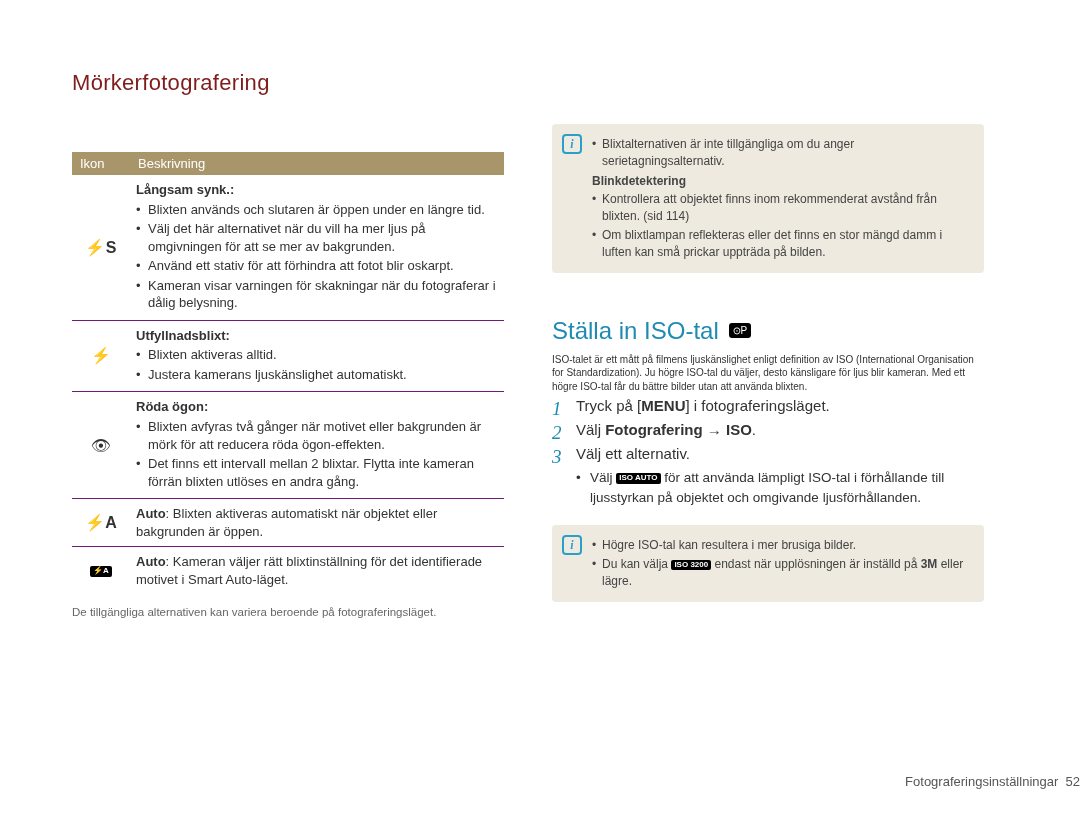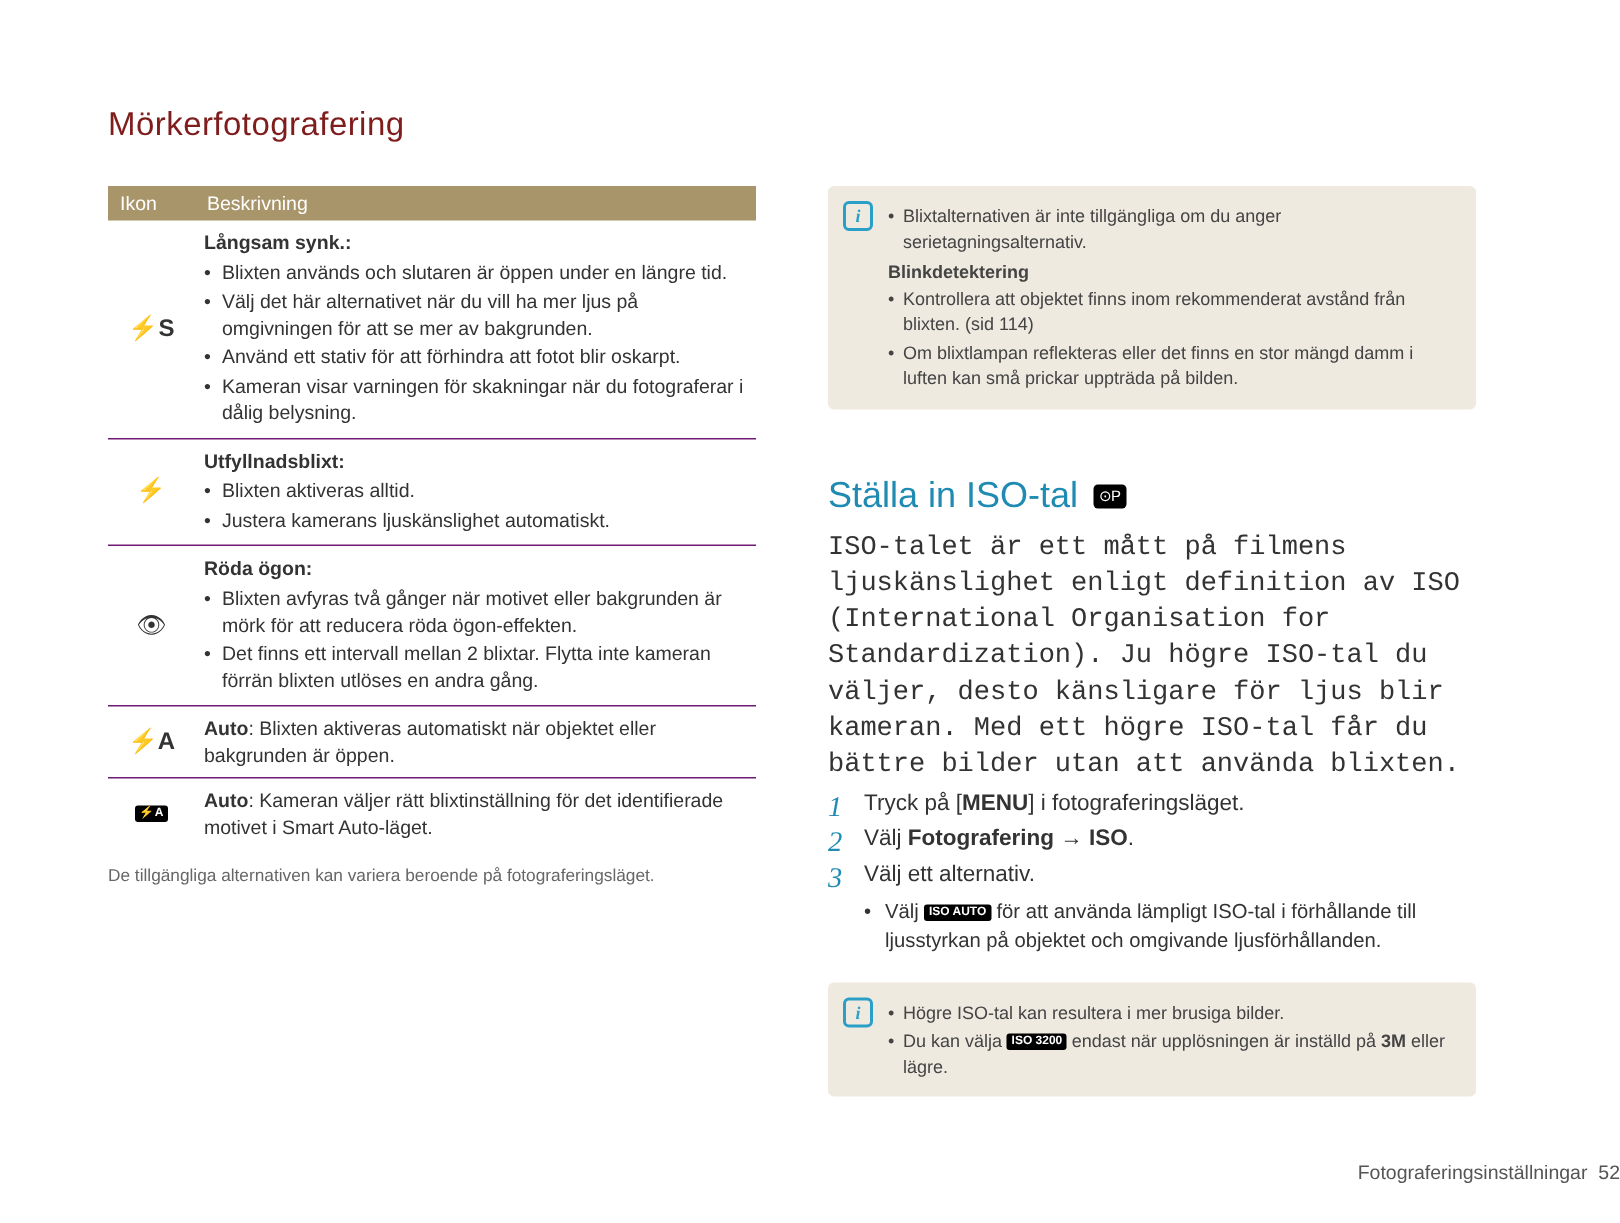--- a/index.html
+++ b/index.html
@@ -26,20 +26,21 @@
     gap: 48px;
   }
   .col-left  { width: 432px; }
   .col-right { width: 432px; }
 
   
   table.flash {
     width: 100%;
     border-collapse: collapse;
     font-size: 13px;
+    margin-top: 28px;
   }
   table.flash th {
     background: #a8956a;
     color: #fff;
     text-align: left;
     font-weight: 400;
     padding: 4px 8px;
   }
   table.flash th:first-child { width: 58px; }
   table.flash td {
@@ -115,24 +116,23 @@
   .section-h .mode-icon {
     display: inline-flex;
     background: #000;
     color: #fff;
     font-size: 10px;
     padding: 2px 4px;
     border-radius: 3px;
     letter-spacing: -0.5px;
   }
   .para {
-    font-size: 18px;
+    font-size: 10px;
     line-height: 1.35;
     margin-bottom: 0;
-    font-family: Liberation Mono, monospace;
   }
   ol.steps {
     list-style: none;
     counter-reset: step;
     font-size: 15px;
   }
   ol.steps > li {
     counter-increment: step;
     position: relative;
     padding-left: 24px;

